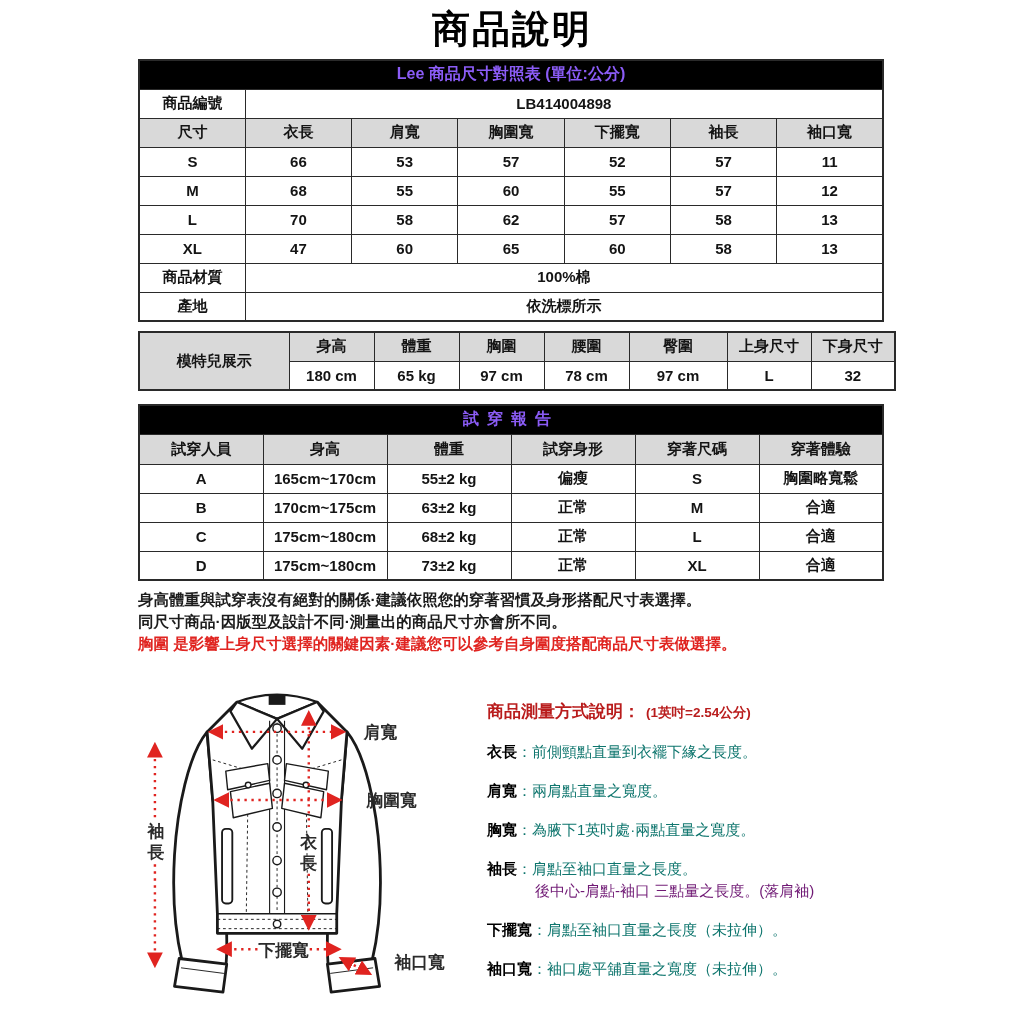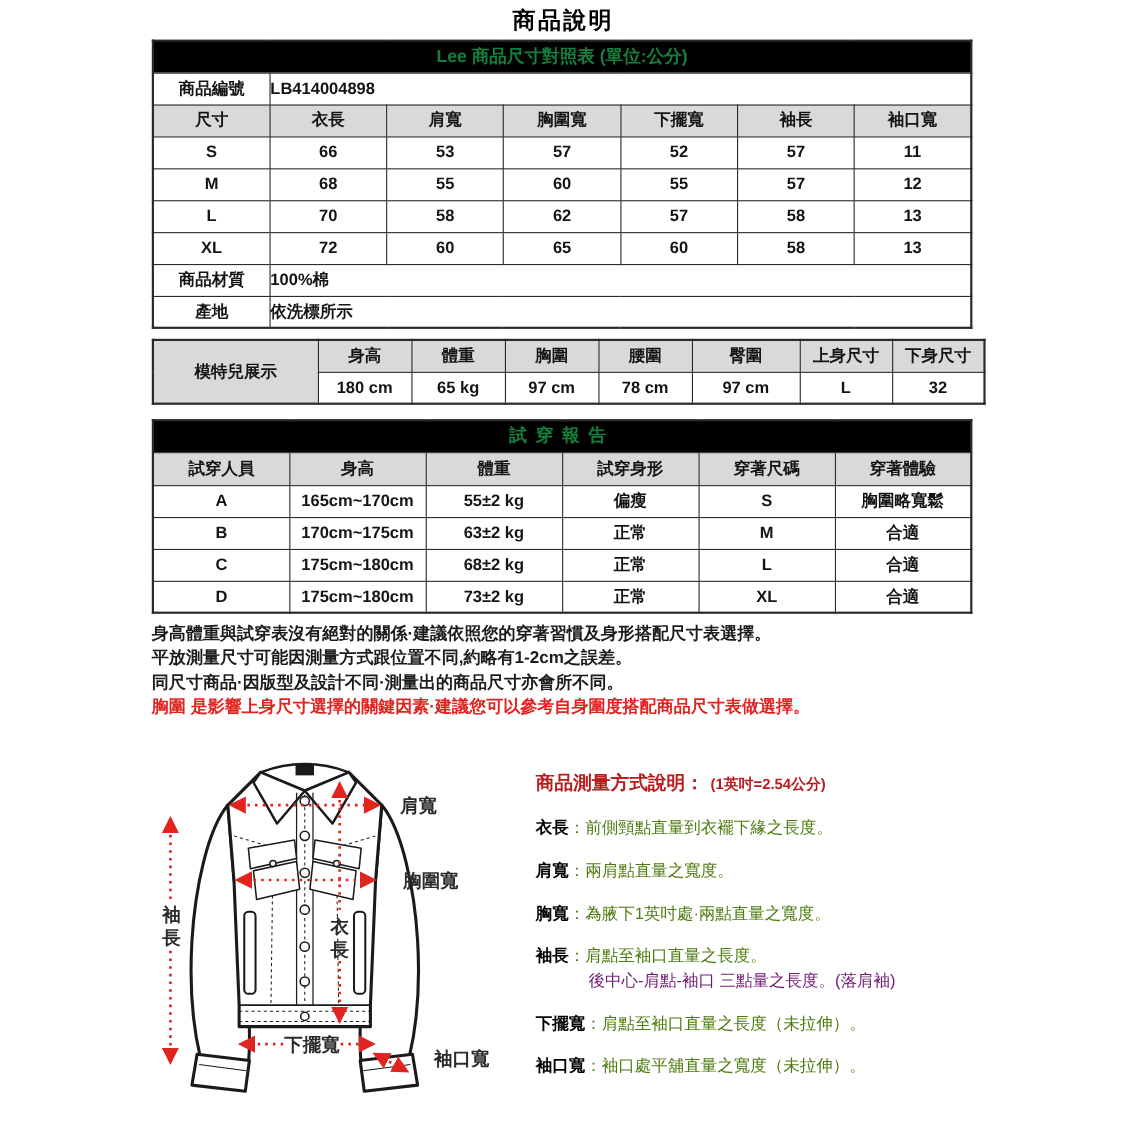--- a/index.html
+++ b/index.html
@@ -1,49 +1,49 @@
 <!DOCTYPE html>
 <html><head>
 <meta charset="utf-8">
 <style>
   * { margin:0; padding:0; box-sizing:border-box; }
   html,body { width:1024px; height:1024px; background:#fff; overflow:hidden;
     font-family:"Liberation Sans","DejaVu Sans",sans-serif; }
   .page { position:relative; width:1024px; height:1024px; background:#fff; }
-  .title { text-align:center; font-size:21px; font-weight:bold; color:#000;
+  .title { text-align:center; font-size:38px; font-weight:bold; color:#000;
     padding-top:4px; letter-spacing:2px; }
   .content { width:746px; margin-left:138px; }
 
   table.t { border-collapse:collapse; width:746px; table-layout:fixed;
     font-weight:bold; font-size:15px; color:#141414; text-align:center;
     border:2px solid #2a2a2a; }
   table.t td { border:1px solid #2a2a2a; vertical-align:middle; padding:0; height:29px; }
-  td.bar { background:#000; color:#15803d; font-size:16px; height:26px; border:1px solid #000; }
+  td.bar { background:#000; color:#8b5cf6; font-size:16px; height:26px; border:1px solid #000; }
   .sp { letter-spacing:8px;font-family:Liberation Mono, monospace; }
   tr.head td, td.gray { background:#d9d9d9; }
-  td.left { text-align:left; padding-left:10px; }
+  td.left { text-align:center; padding-left:10px; }
   .t1 { margin-top:4px; }
   .t2 { margin-top:9px; }
   .t2 td { height:26px; }
   .t3 { margin-top:13px; }
   .t3 td { height:32px; }
   .t3 tr.head td { height:30px; }
 
   .notes { margin:8px 0 12px 138px; font-size:15.5px; font-weight:bold;
     color:#1c1c1c; line-height:22px; white-space:nowrap; }
   .notes .red { color:#e02420; }
 
   .bottom { position:absolute; left:0; top:672px; width:1024px; height:352px; }
   .diagram { position:absolute; left:140px; top:6px; }
   .guide { position:absolute; left:487px; top:28px; width:430px; }
   .g-head { font-size:17px; font-weight:bold; color:#b91c1c; margin-bottom:20px; white-space:nowrap; }
   .g-note { font-size:13.5px; margin-left:6px; }
   .g-item { font-size:15px; margin-bottom:20px; white-space:nowrap; }
   .g-item .term { font-weight:bold; color:#000; }
-  .g-item .desc { color:#4d7c0f; }
+  .g-item .desc { color:#0f766e; }
   .g-line2 { margin-left:48px; margin-top:3px; color:#701a75; }
 
   svg text { font-family:"Liberation Sans","DejaVu Sans",sans-serif;
     font-size:18px; font-weight:bold; fill:#2b2b2b; }
 </style>
 </head>
 <body>
 
 <div class="page">
 
@@ -91,21 +91,21 @@
         <td>L</td>
         <td>70</td>
         <td>58</td>
         <td>62</td>
         <td>57</td>
         <td>58</td>
         <td>13</td>
       </tr>
       <tr>
         <td>XL</td>
-        <td>72</td>
+        <td>47</td>
         <td>60</td>
         <td>65</td>
         <td>60</td>
         <td>58</td>
         <td>13</td>
       </tr>
       <tr>
         <td>商品材質</td>
         <td colspan="6" class="left">100%棉</td>
       </tr>
@@ -184,21 +184,20 @@
         <td>正常</td>
         <td>XL</td>
         <td>合適</td>
       </tr>
     </tbody>
       </table>
   </div>
 
   <div class="notes">
     <div>身高體重與試穿表沒有絕對的關係·建議依照您的穿著習慣及身形搭配尺寸表選擇。</div>
-    <div>平放測量尺寸可能因測量方式跟位置不同,約略有1-2cm之誤差。</div>
     <div>同尺寸商品·因版型及設計不同·測量出的商品尺寸亦會所不同。</div>
     <div class="red">胸圍 是影響上身尺寸選擇的關鍵因素·建議您可以參考自身圍度搭配商品尺寸表做選擇。</div>
   </div>
 
   <div class="bottom">
 
     <div class="diagram">
       <svg width="345" height="340" viewBox="0 0 370 345">
         <defs>
           <marker id="arr" viewBox="0 0 10 10" refX="8" refY="5" markerWidth="6.5" markerHeight="6.5" orient="auto-start-reverse">

